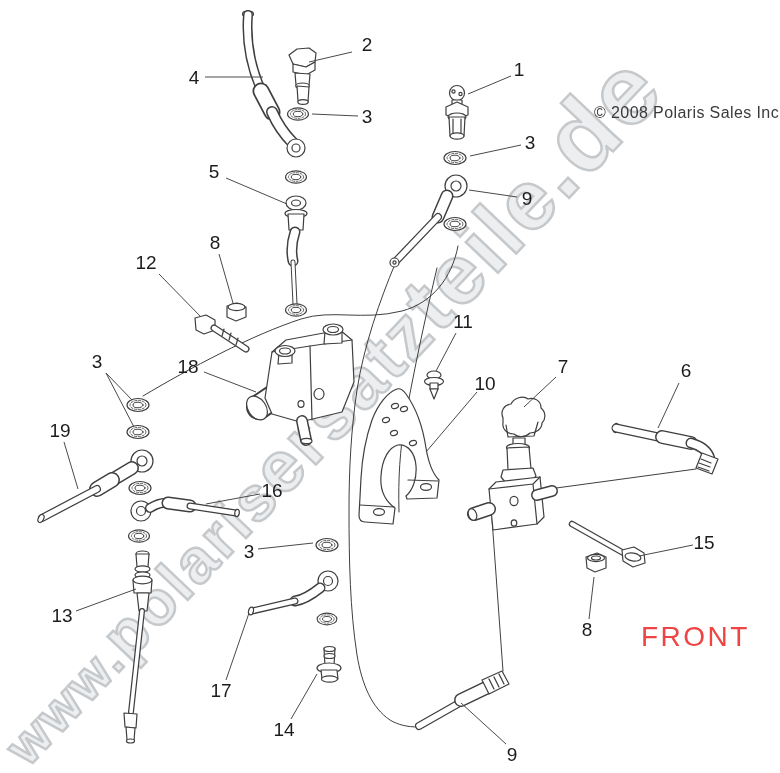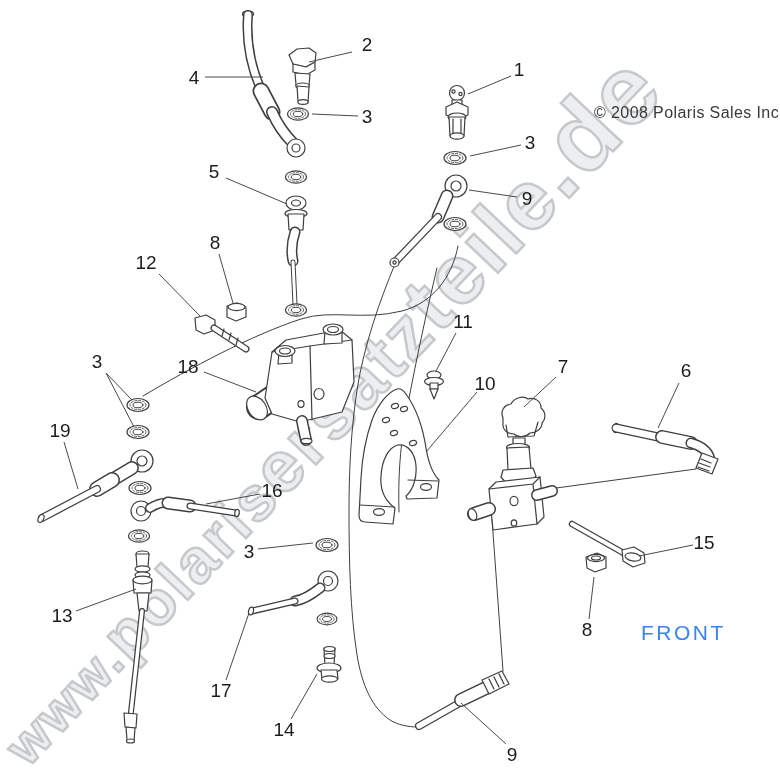--- a/index.html
+++ b/index.html
@@ -3,21 +3,21 @@
 <meta charset="utf-8">
 <style>
   html,body{margin:0;padding:0;background:#ffffff;}
   #stage{
     position:relative;width:780px;height:773px;background:#ffffff;overflow:hidden;
     font-family:"Liberation Sans", sans-serif;
   }
   #art{position:absolute;left:0;top:0;}
   .overlay-text{position:absolute;color:#333;white-space:nowrap;}
   .copyright{left:594px;top:104px;font-size:16px;color:#3a3a3a;letter-spacing:.4px;}
-  .front{left:641px;top:621px;font-size:21px;color:#3b82f6;letter-spacing:2.5px;}
+  .front{left:641px;top:621px;font-size:28px;color:#ef4444;letter-spacing:2.5px;}
   text.callout{font-family:"Liberation Sans",sans-serif;font-size:19px;fill:#1c1c1c;}
   .leader{stroke:#4a4a4a;stroke-width:1;fill:none;}
 </style>
 </head>
 <body>
 
 <div id="stage">
 <svg id="art" width="780" height="773" viewBox="0 0 780 773" xmlns="http://www.w3.org/2000/svg">
   <defs>
     <g id="washer">

